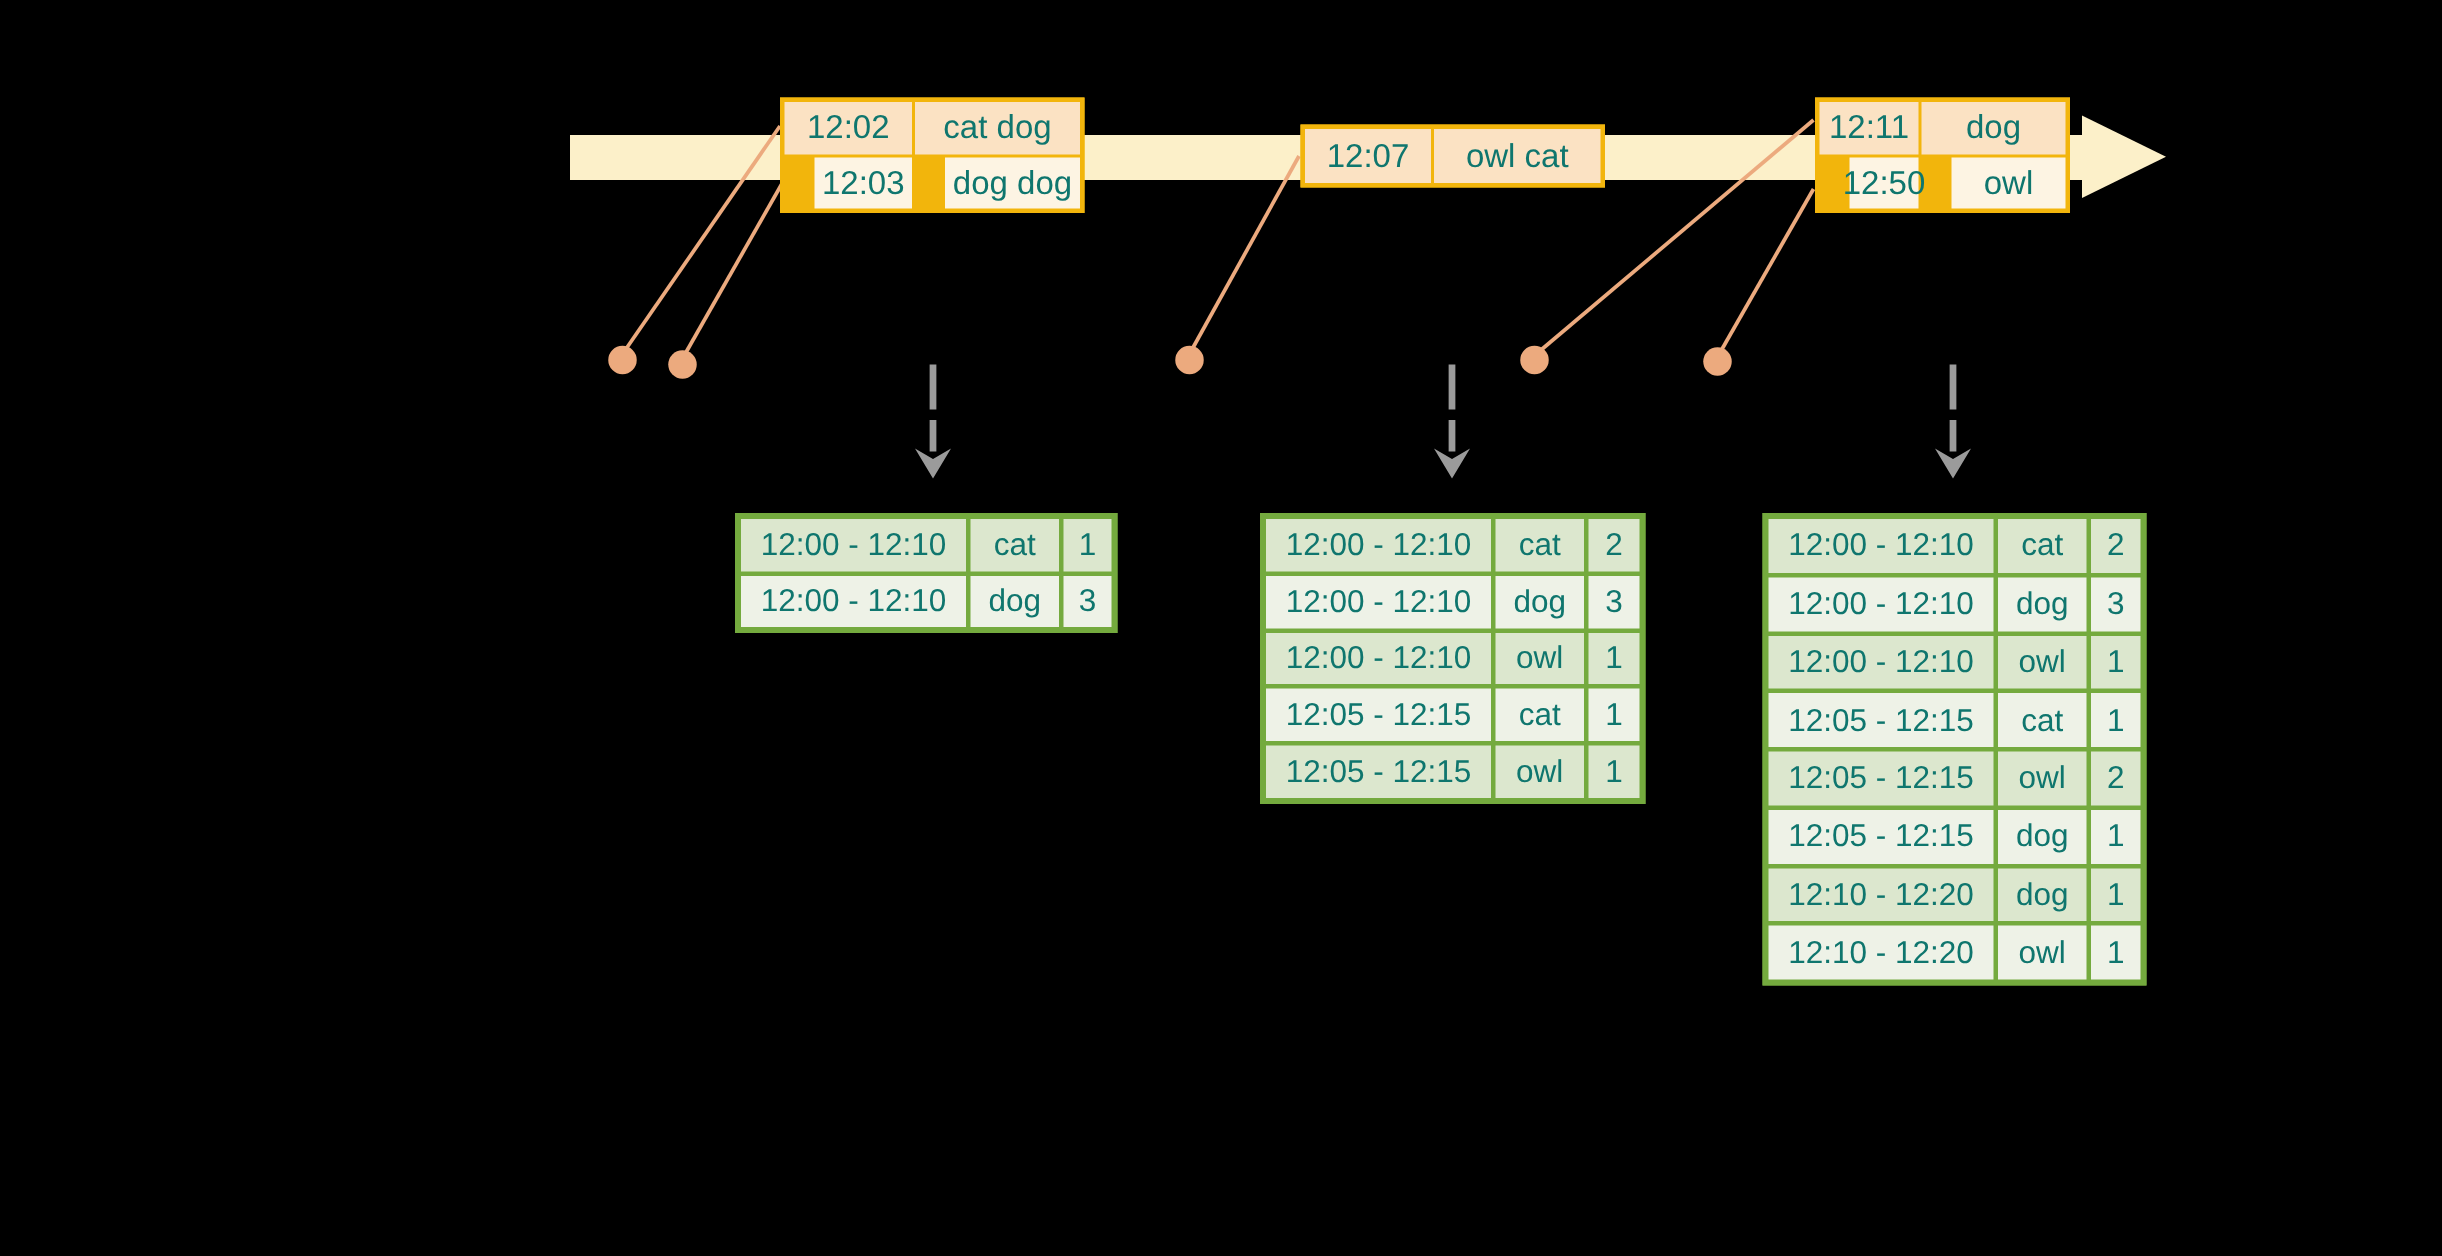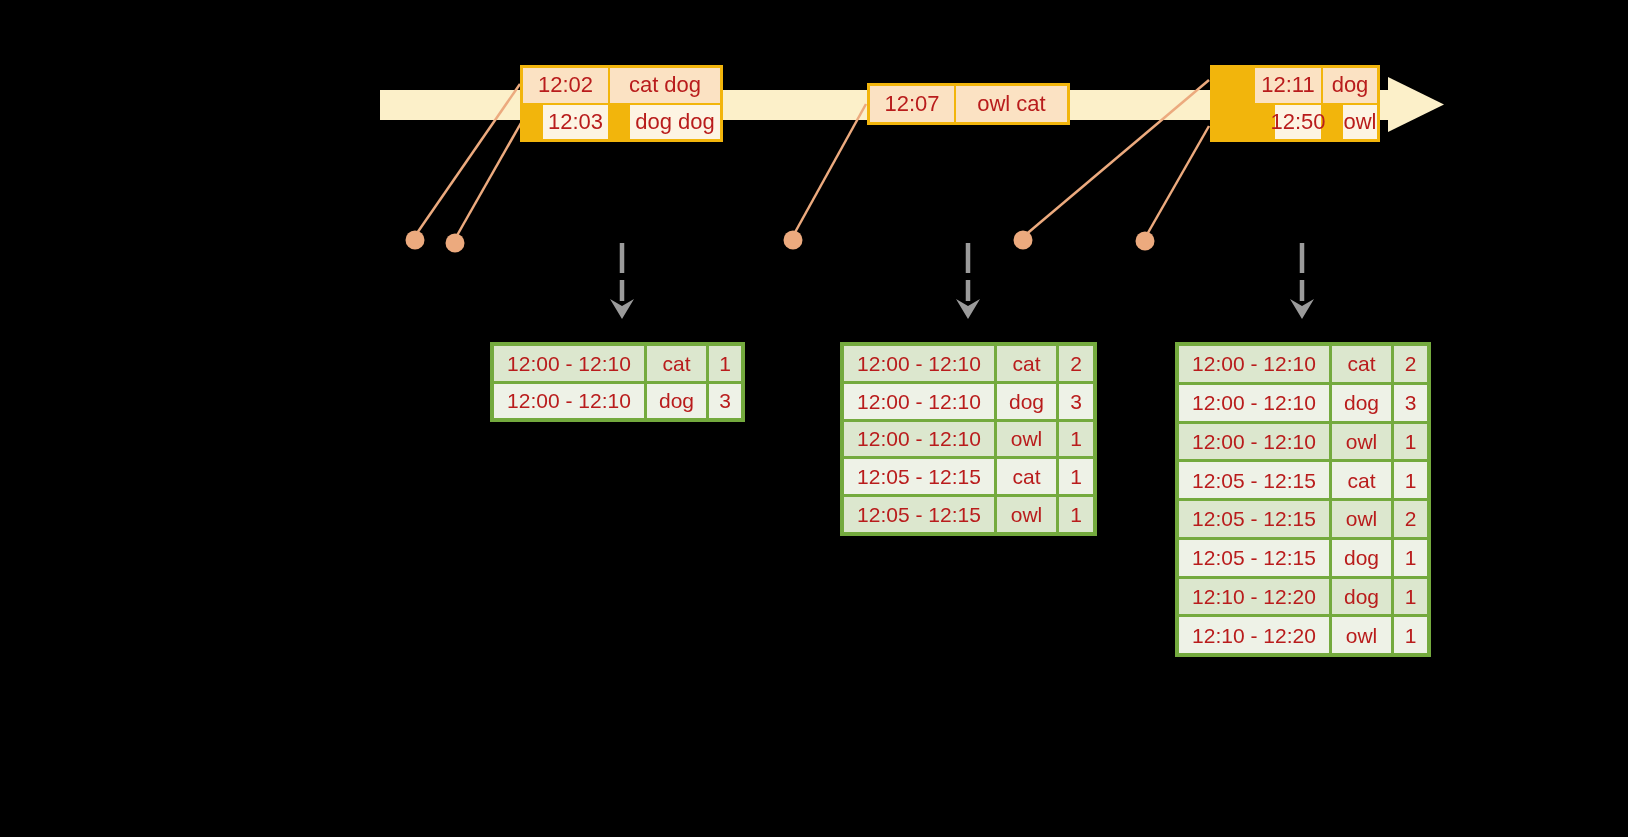--- a/index.html
+++ b/index.html
@@ -1,18 +1,18 @@
 <!DOCTYPE html>
 <html><head>
 <meta charset="utf-8">
 <style>
   html,body{margin:0;padding:0;background:#000;}
   #canvas{
     position:relative;width:1628px;height:837px;background:#000;overflow:hidden;
-    font-family:"Liberation Sans", sans-serif;color:#b91c1c;
+    font-family:"Liberation Sans", sans-serif;color:#0f766e;
   }
   #diagram-svg{position:absolute;left:0;top:0;z-index:1;}
 
   
   .etable{
     position:absolute;z-index:2;display:grid;box-sizing:border-box;
     border:3px solid #f2b50c;background:#f2b50c;gap:2px;
   }
   .etable .c{
     display:flex;align-items:center;justify-content:center;
@@ -30,21 +30,21 @@
   }
   .gtable .c{
     display:flex;align-items:center;justify-content:center;
     font-size:21px;line-height:1;white-space:nowrap;
   }
   .gdark{background:#dce7ce;}
   .glight{background:#eef2e7;}
 
   #evt-a{left:520px;top:65px;width:203px;height:77px;grid-template-columns:85px 1fr;}
   #evt-b{left:867px;top:83px;width:203px;height:42px;grid-template-columns:84px 1fr;}
-  #evt-c{left:1210px;top:65px;width:170px;height:77px;grid-template-columns:66px 1fr;padding-left:42px;}
+  #evt-c{left:1210px;top:65px;width:170px;height:77px;grid-template-columns:66px 1fr;}
 
   #res-1{left:490px;top:318px;width:255px;height:80px;}
   #res-2{left:840px;top:318px;width:257px;height:194px;}
   #res-3{left:1175px;top:318px;width:256px;height:315px;}
 </style>
 </head>
 <body>
 
 <div id="canvas">
 

